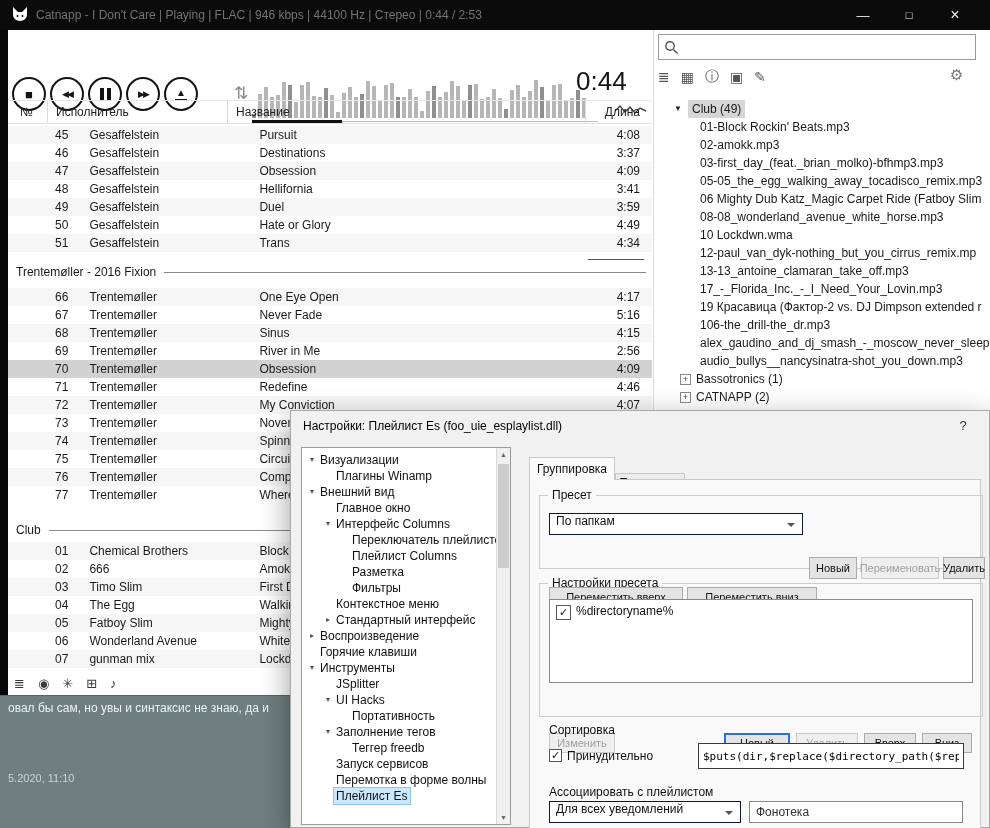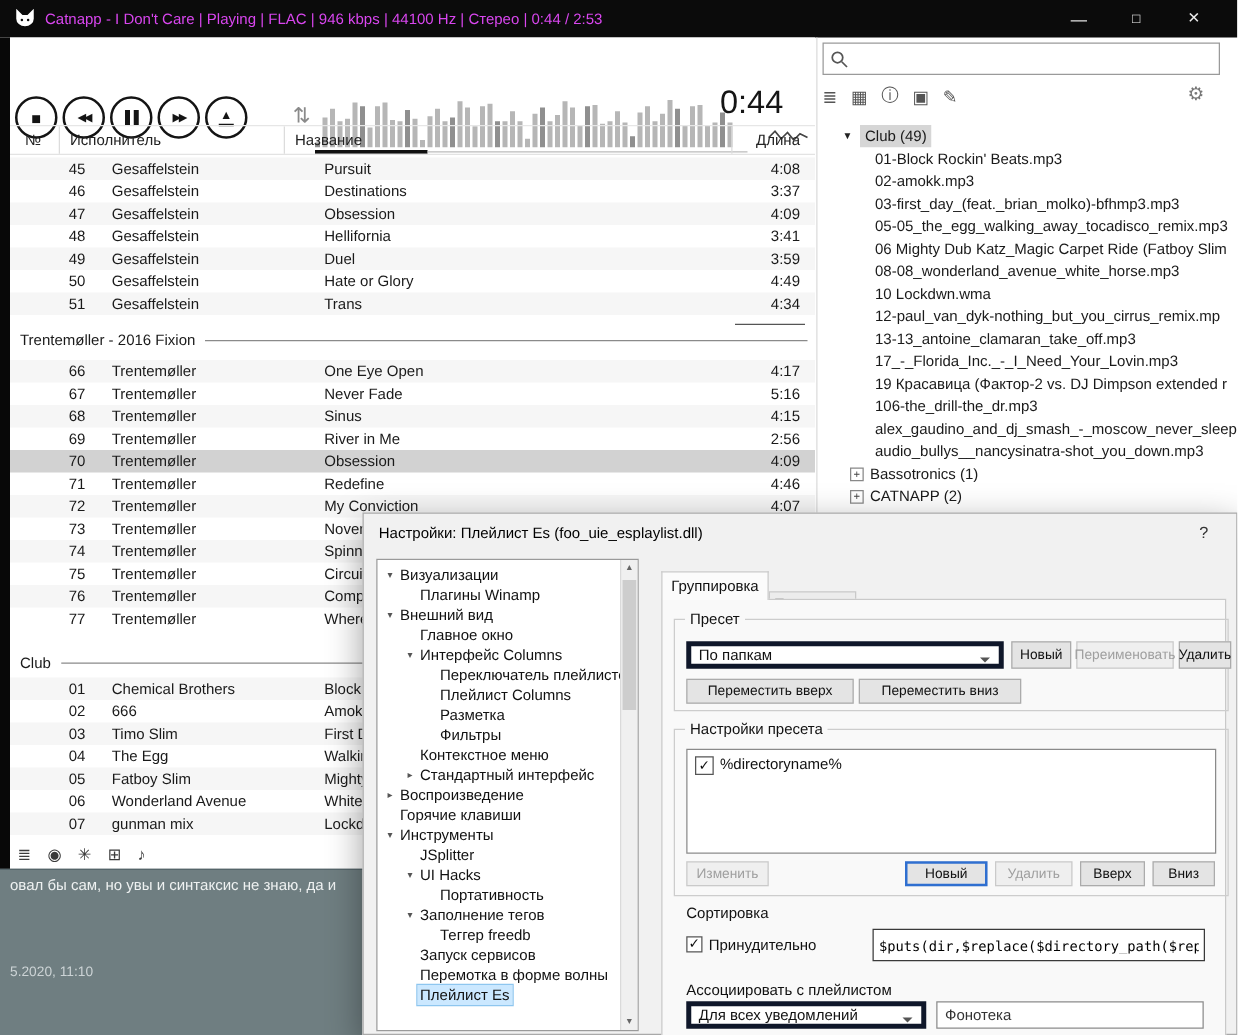--- a/index.html
+++ b/index.html
@@ -2,21 +2,21 @@
 <html><head>
 <meta charset="utf-8">
 <style>
   html,body{margin:0;padding:0;width:990px;height:828px;overflow:hidden;
     font-family:"Liberation Sans","DejaVu Sans",sans-serif;background:#fff;}
   #root{position:relative;width:990px;height:828px;background:#fff;overflow:hidden;}
   .abs{position:absolute;}
 
   
   #titlebar{left:0;top:0;width:990px;height:30px;background:#0b0b0b;color:#ddd;}
-  #titlebar .ttext{position:absolute;left:36px;top:0;line-height:30px;font-size:12px;color:#d946ef;white-space:nowrap;}
+  #titlebar .ttext{position:absolute;left:36px;top:0;line-height:30px;font-size:12px;color:#737373;white-space:nowrap;}
   .wbtn{position:absolute;top:0;width:46px;height:30px;display:flex;align-items:center;justify-content:center;color:#eee;font-size:13px;}
   
   #leftstrip{left:0;top:30px;width:8px;height:798px;background:#080808;}
 
   
   #toolbar{left:8px;top:30px;width:644px;height:70px;background:#fff;}
   .tbtn{position:absolute;top:47px;width:34px;height:34px;border:2px solid #141414;border-radius:50%;
     background:#fff;display:flex;align-items:center;justify-content:center;box-sizing:border-box;color:#141414;}
   .tbtn .g{font-size:11px;line-height:1;}
   .pausebars{width:11px;height:12px;border-left:4px solid #141414;border-right:4px solid #141414;box-sizing:border-box;}
@@ -93,24 +93,24 @@
   #dtree-sb{position:absolute;right:0;top:0;bottom:0;width:13px;background:#f0f0f0;border-left:1px solid #dadada;}
   #dtree-sb .sarr{position:absolute;left:0;width:13px;height:13px;font-size:7px;color:#666;text-align:center;line-height:13px;}
   #dtree-sb .thumb{position:absolute;left:1px;top:16px;width:11px;height:104px;background:#cdcdcd;}
   .tab{position:absolute;display:flex;align-items:center;justify-content:center;box-sizing:border-box;font-size:12px;}
   .tab.active{background:#fbfbfb;border:1px solid #c9c9c9;border-bottom:none;z-index:3;}
   .tab.idle{background:#ececec;border:1px solid #c9c9c9;}
   #dpanel{position:absolute;left:238px;top:68px;width:452px;height:350px;background:#f9f9f9;border:1px solid #c9c9c9;box-sizing:border-box;z-index:1;}
   .gbox{position:absolute;border:1px solid #cdcdcd;box-sizing:border-box;z-index:2;}
   .gbox .legend{position:absolute;top:-8px;left:8px;background:#f9f9f9;padding:0 4px;font-size:12px;}
   .btn{position:absolute;height:22px;background:#e4e4e4;border:1px solid #ababab;box-sizing:border-box;
-    display:flex;align-items:center;justify-content:center;font-size:11px;z-index:3;color:#111;}
+    display:flex;align-items:center;justify-content:center;font-size:11px;z-index:3;color:#111;margin-top:44px;}
   .btn.disabled{color:#9f9f9f;background:#efefef;border-color:#cacaca;}
   .btn.default{border:2px solid #2f6fd0;}
-  .combo{position:absolute;height:22px;background:#fff;border:4px solid #0f172a;box-sizing:border-box;
+  .combo{position:absolute;height:22px;background:#fff;border:1px solid #0f172a;box-sizing:border-box;
     display:flex;align-items:flex-start;padding-left:6px;font-size:12px;z-index:3;}
   .combo::after{content:"";position:absolute;right:7px;top:9px;border:4px solid transparent;border-top-color:#555;}
   .cb{position:absolute;width:13px;height:13px;border:1px solid #555;background:#fff;box-sizing:border-box;
     display:flex;align-items:center;justify-content:center;font-size:11px;line-height:11px;color:#111;z-index:3;}
   .dlabel{position:absolute;font-size:12px;z-index:3;}
   #listbox{position:absolute;left:258px;top:188px;width:424px;height:84px;background:#fff;border:1px solid #8a8a8a;box-sizing:border-box;z-index:3;}
   #listbox .cbi{position:absolute;left:6px;top:5px;width:13px;height:13px;border:1px solid #555;background:#fff;
     display:flex;align-items:center;justify-content:center;font-size:11px;}
   #listbox .itext{position:absolute;left:26px;top:4px;font-size:12px;}
   #sortfield{position:absolute;left:407px;top:332px;width:266px;height:26px;background:#fff;border:1px solid #3a3a3a;

